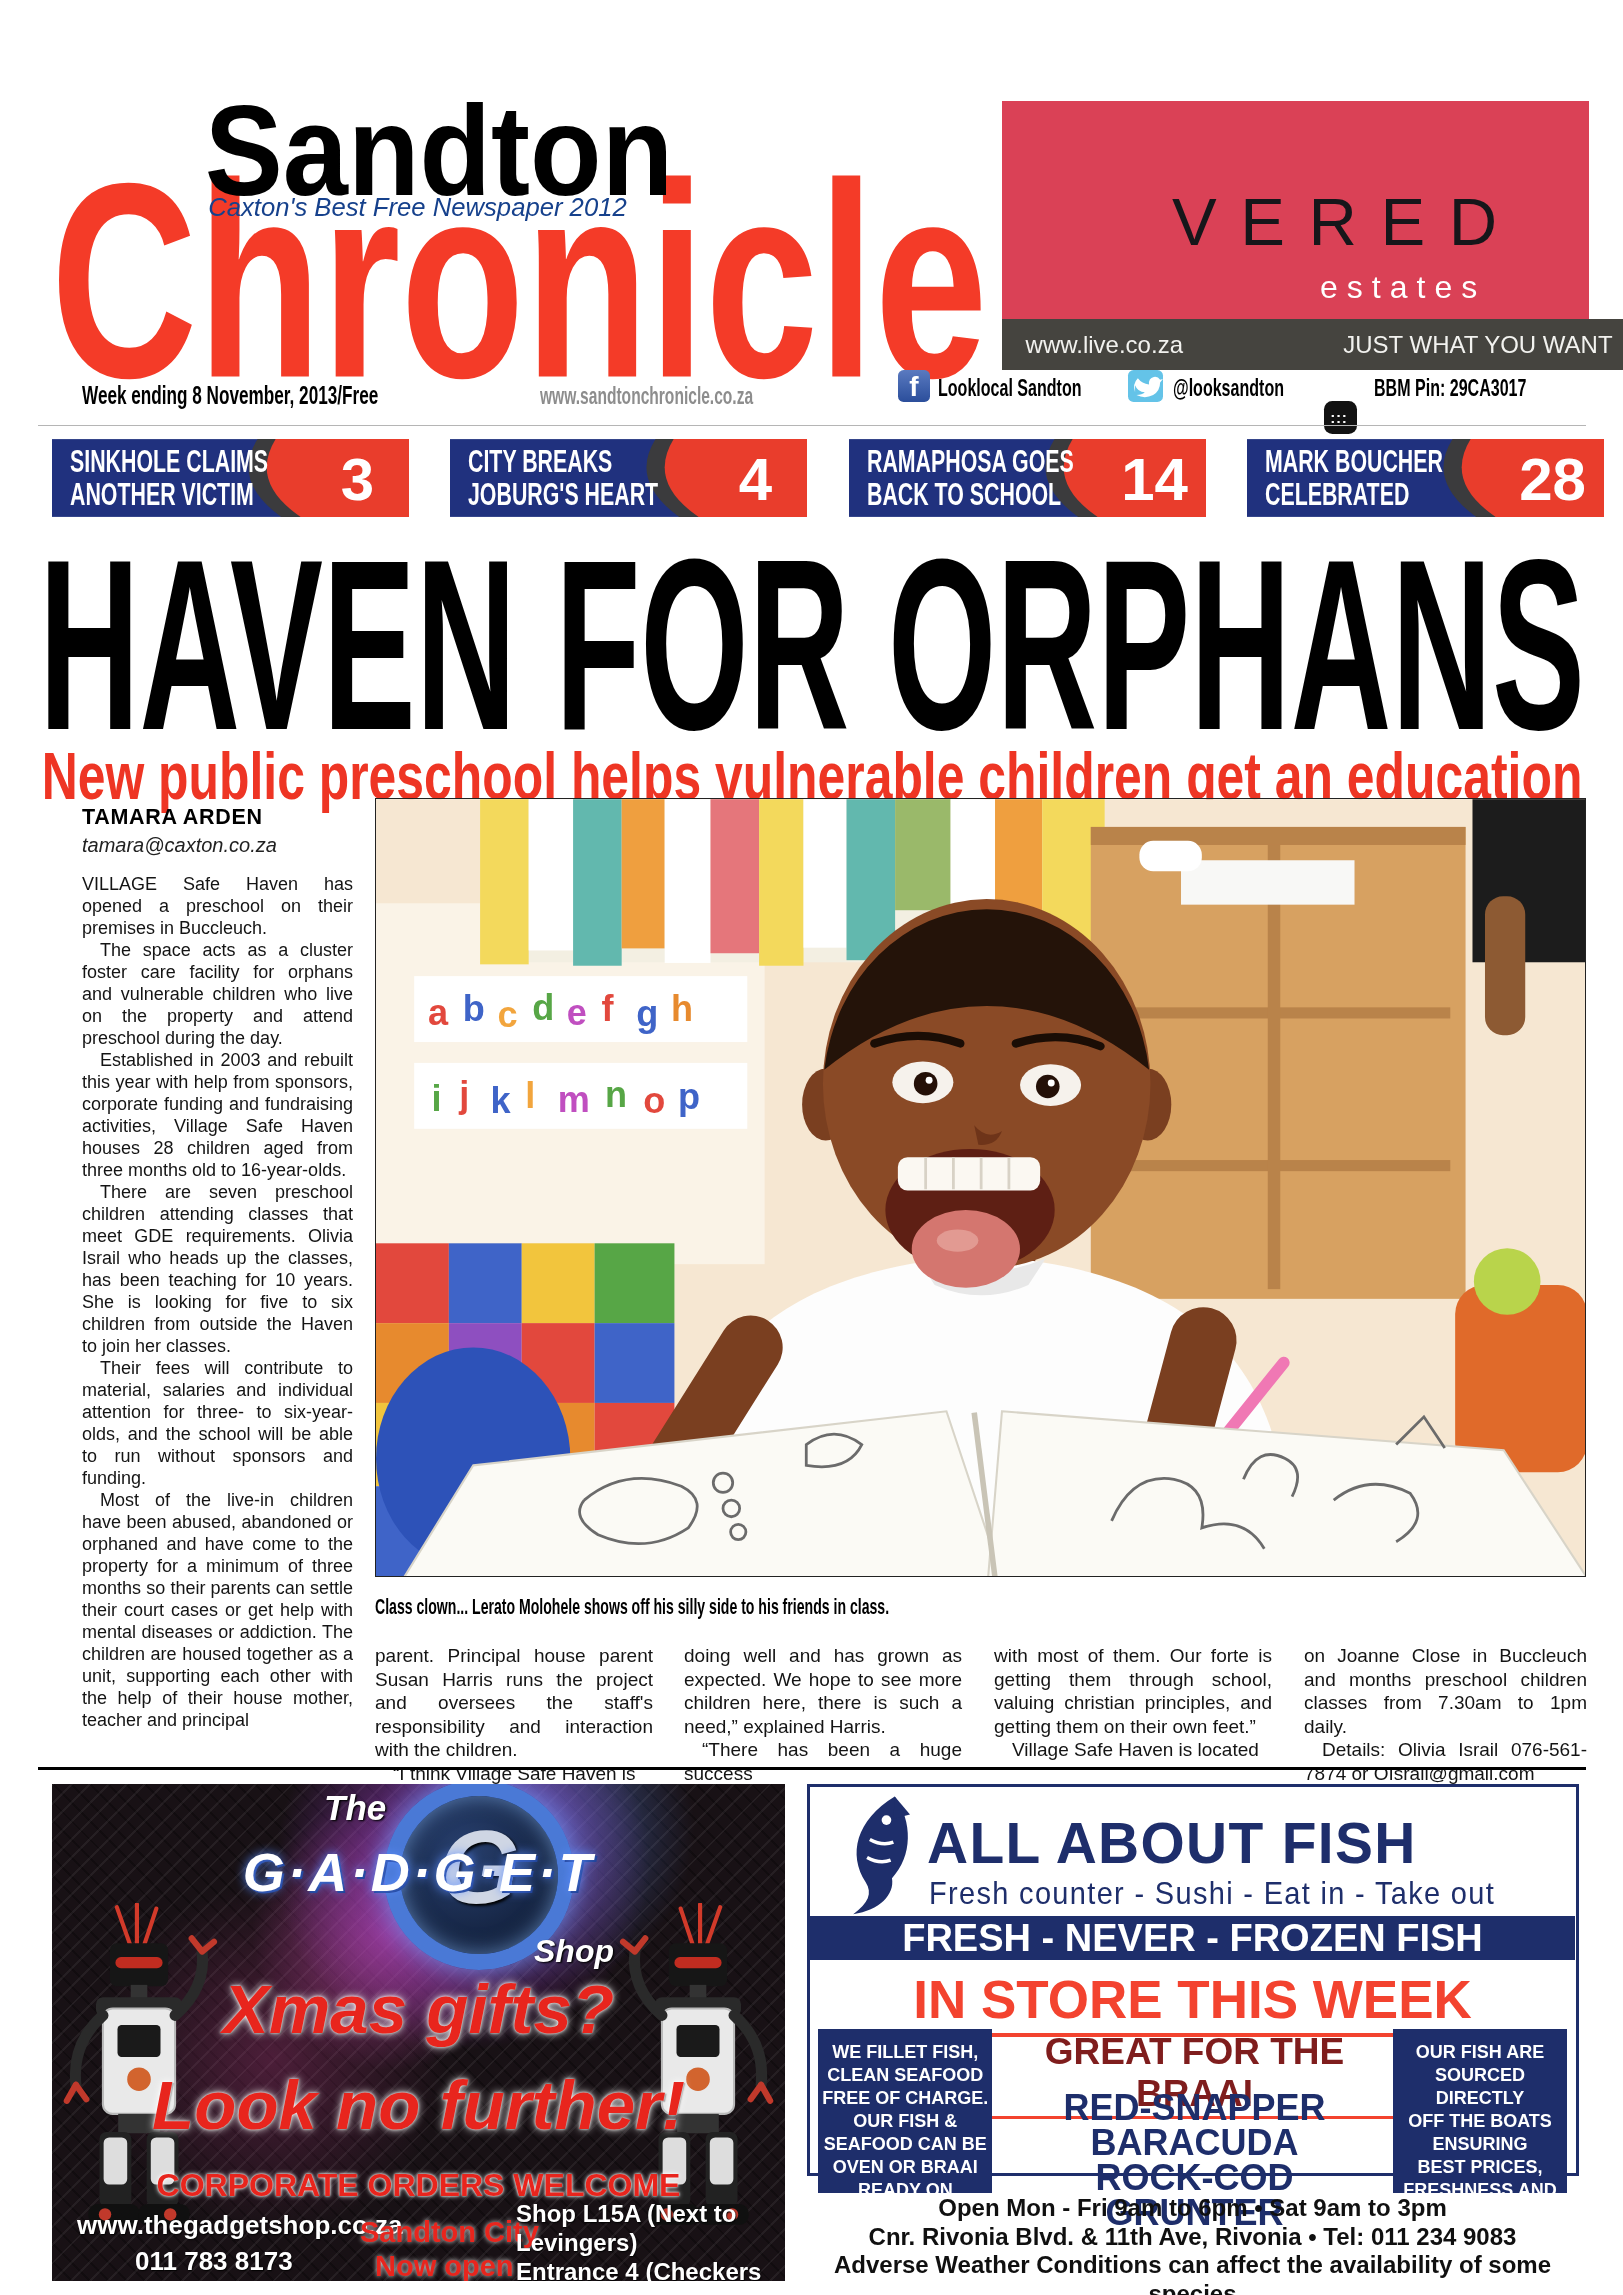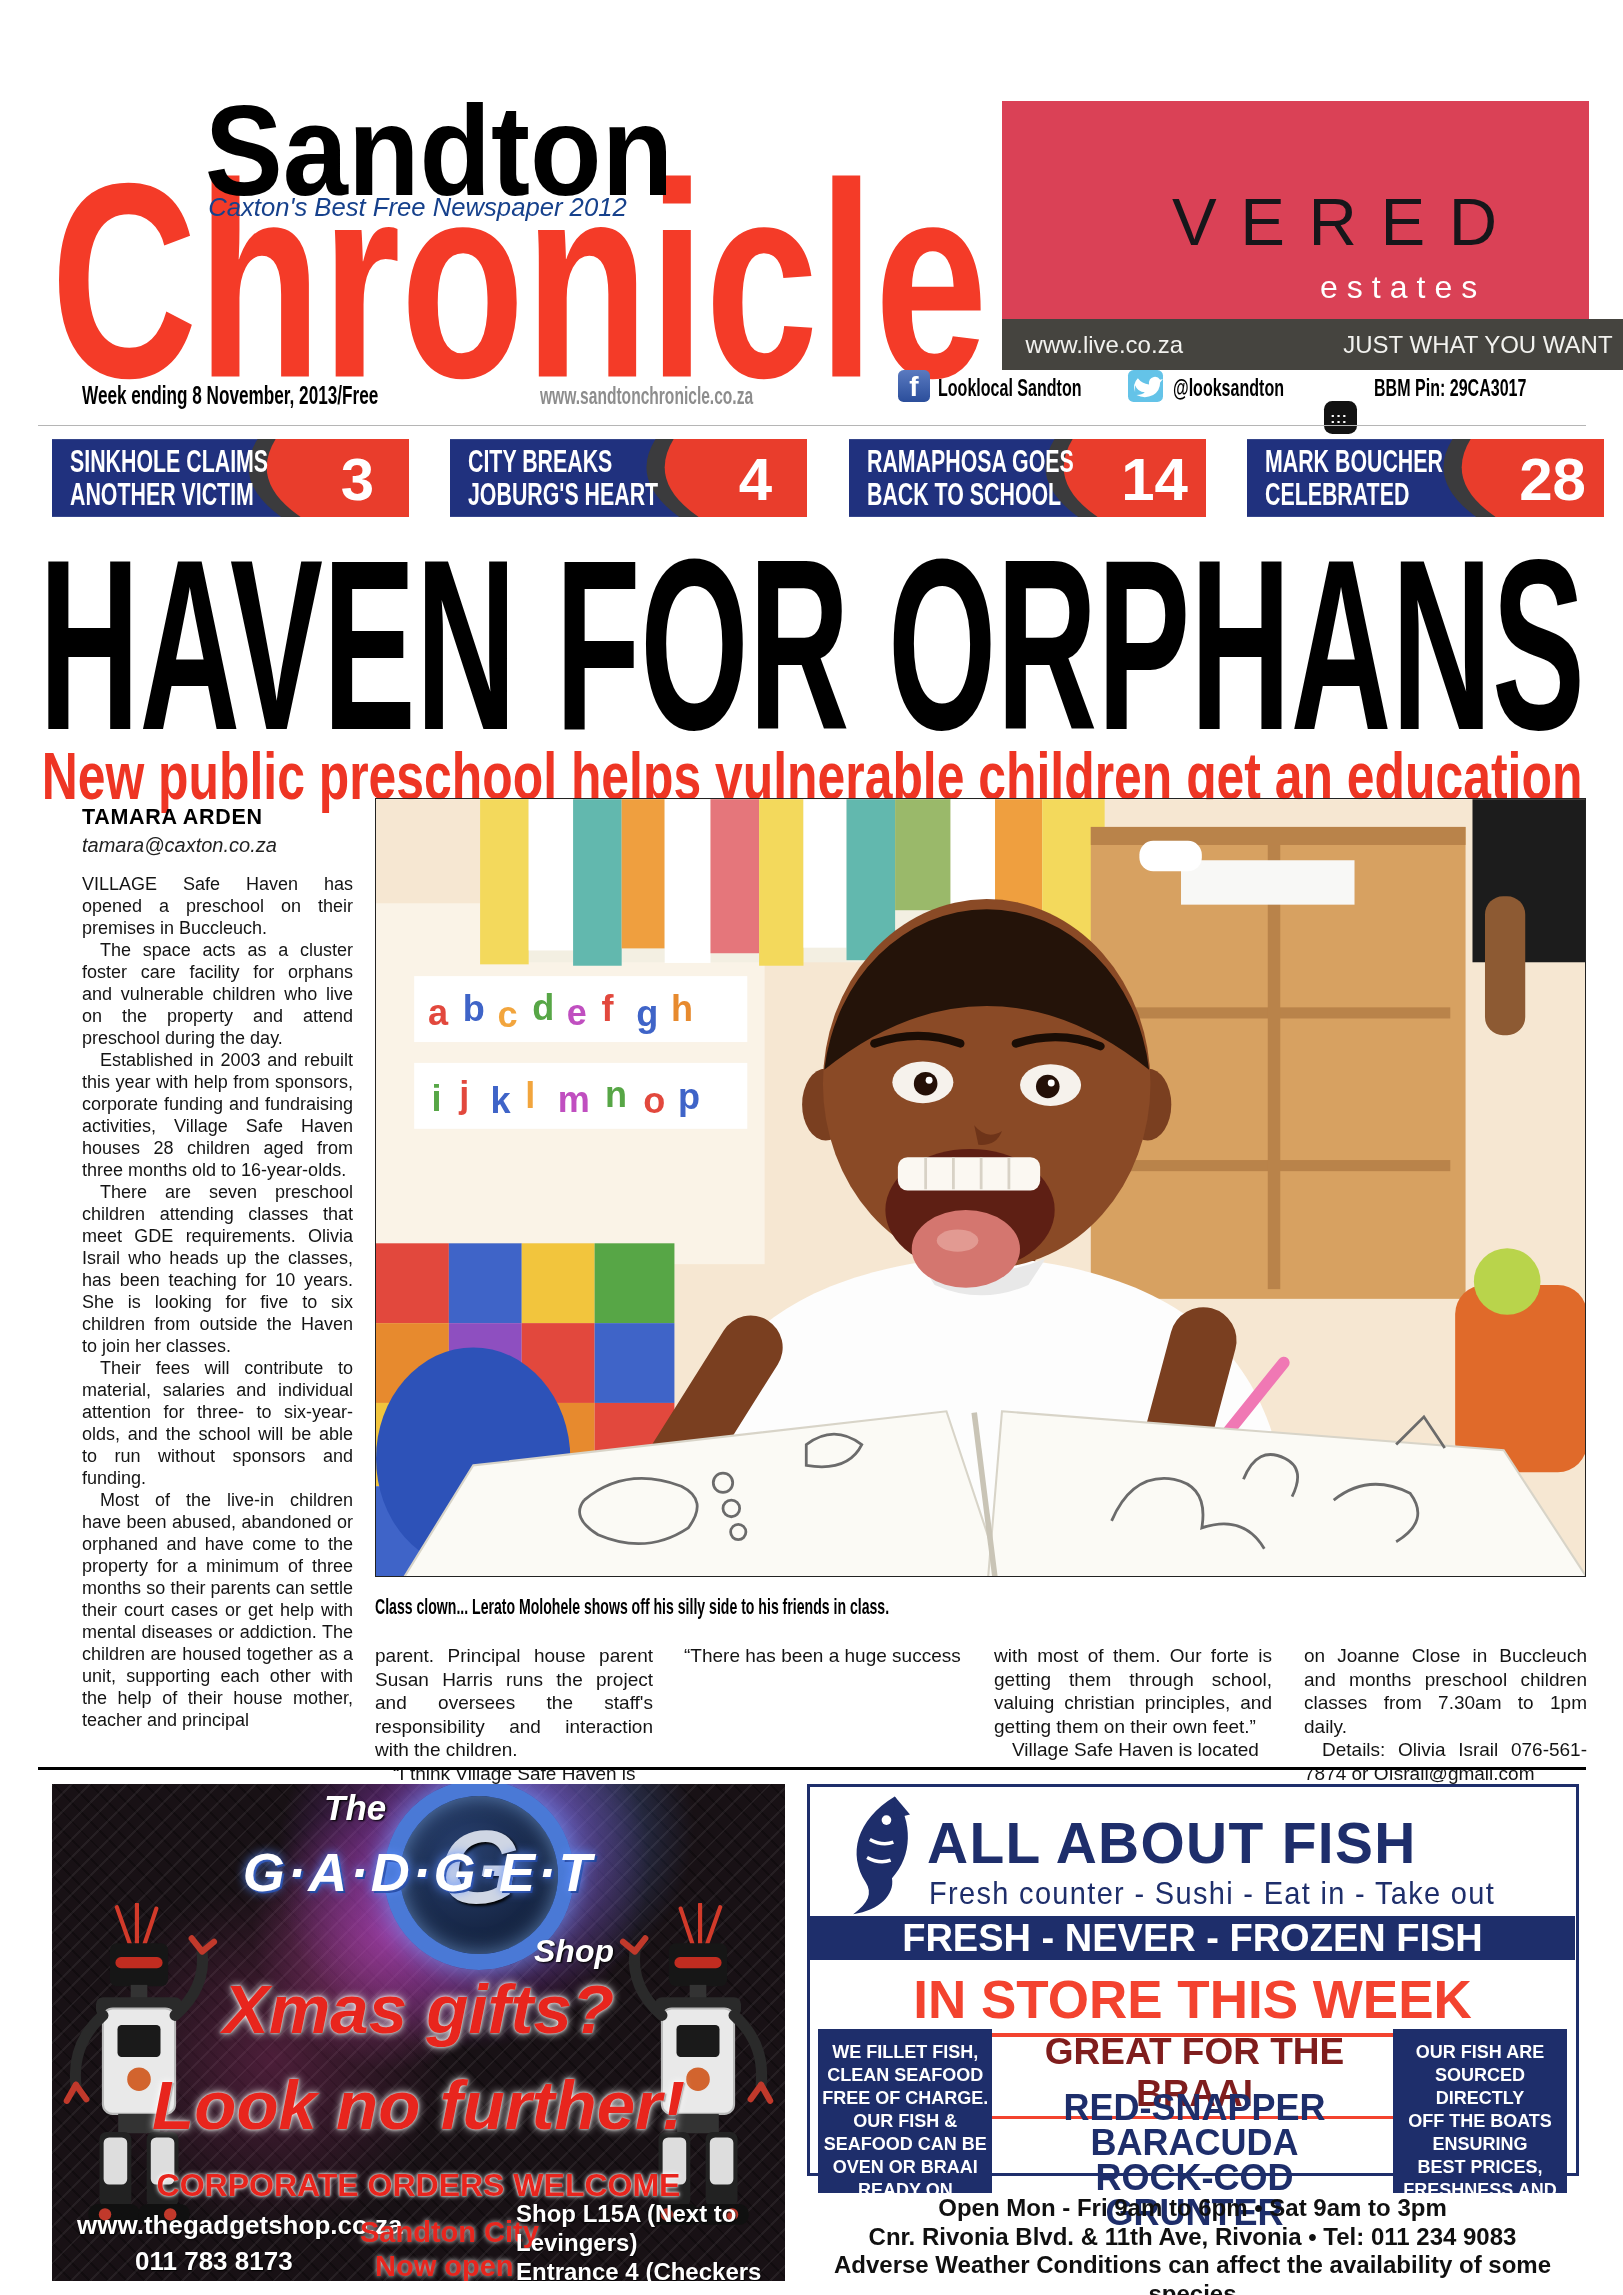--- a/index.html
+++ b/index.html
@@ -325,20 +325,21 @@
 
   <div class="abs caption" style="left:375px;top:1594px;">
     <span class="cond" style="transform:scaleX(0.64);">Class clown... Lerato Molohele shows off his silly side to his friends in class.</span>
   </div>
 
   <div class="abs bcol" style="left:375px;top:1644px;width:278px;">
     <p>parent. Principal house parent Susan Harris runs the project and oversees the staff's responsibility and interaction with the children.</p>
     <p>“I think Village Safe Haven is</p>
   </div>
   <div class="abs bcol" style="left:684px;top:1644px;width:278px;">
+    <p>doing well and has grown as expected. We hope to see more children here, there is such a need,” explained Harris.</p>
     <p>“There has been a huge success</p>
   </div>
   <div class="abs bcol" style="left:994px;top:1644px;width:278px;">
     <p>with most of them. Our forte is getting them through school, valuing christian principles, and getting them on their own feet.”</p>
     <p>Village Safe Haven is located</p>
   </div>
   <div class="abs bcol" style="left:1304px;top:1644px;width:283px;">
     <p>on Joanne Close in Buccleuch and months preschool children classes from 7.30am to 1pm daily.</p>
     <p>Details: Olivia Israil 076-561-7874 or OIsrail@gmail.com</p>
   </div>

